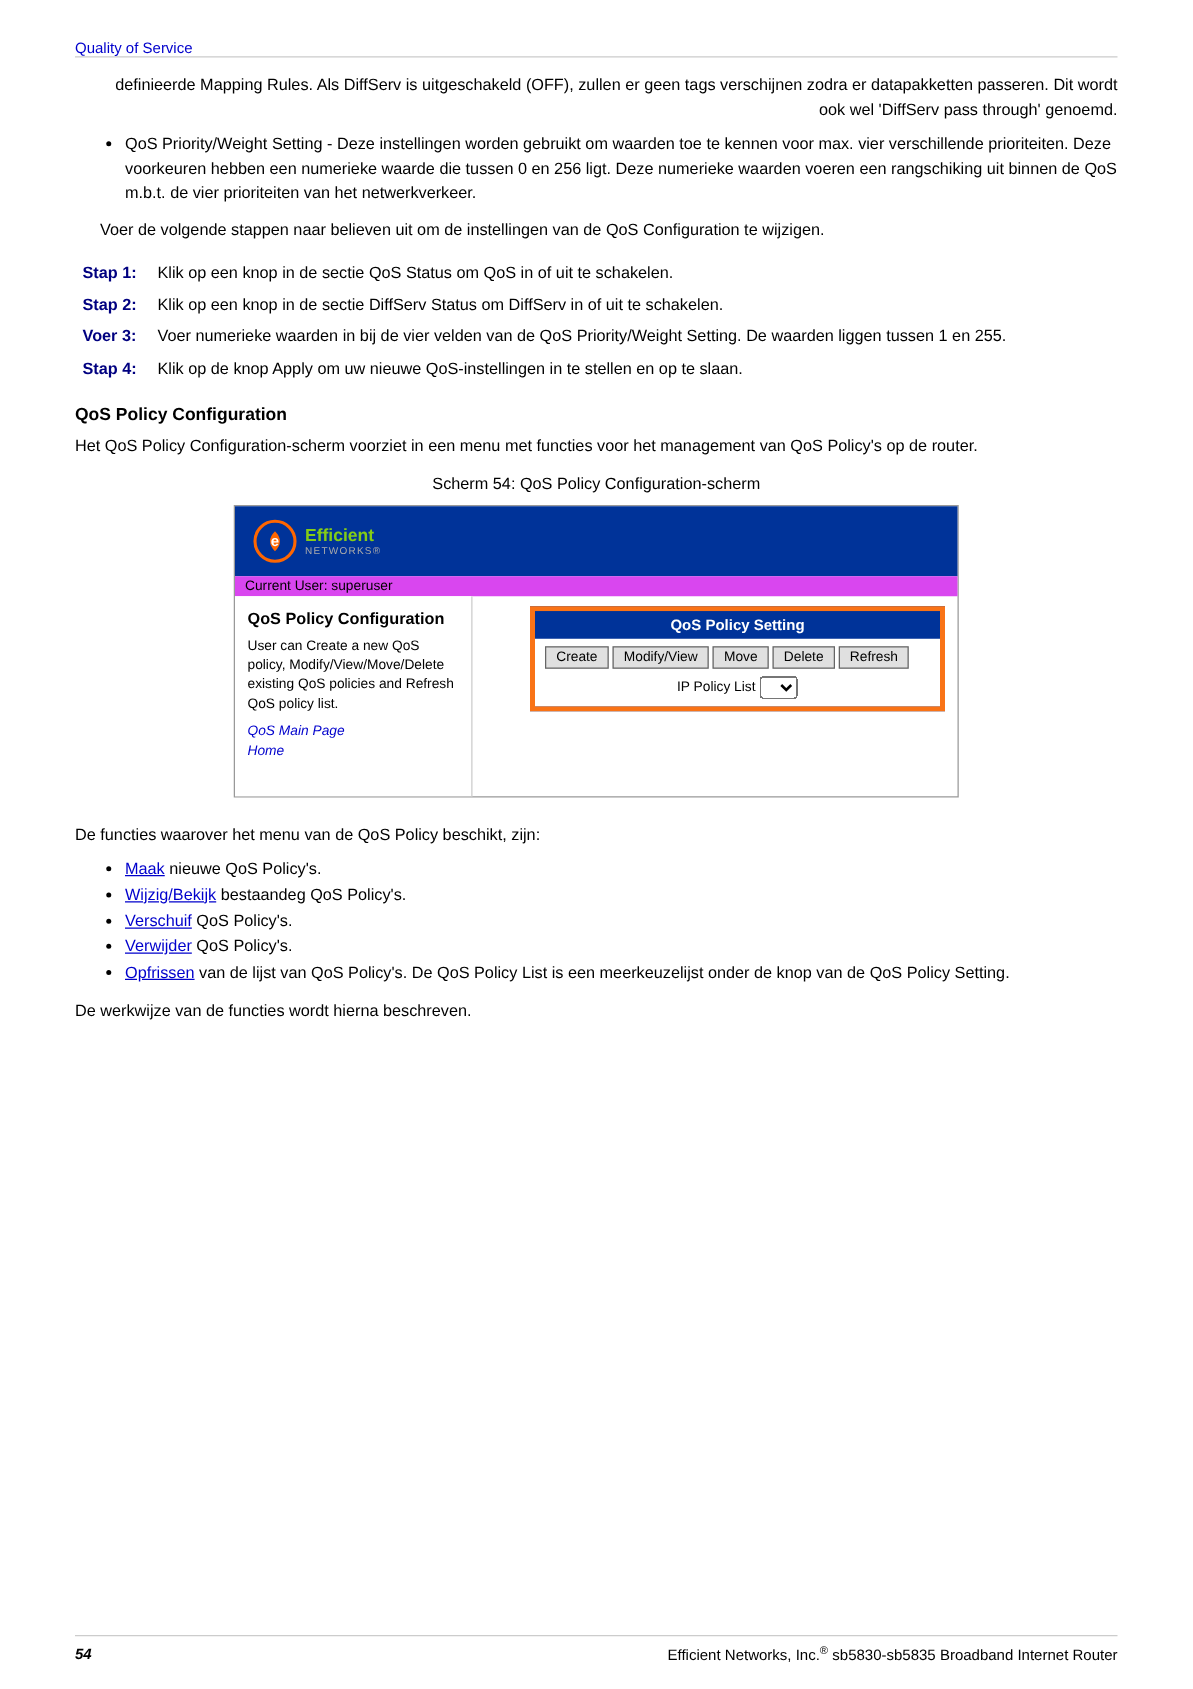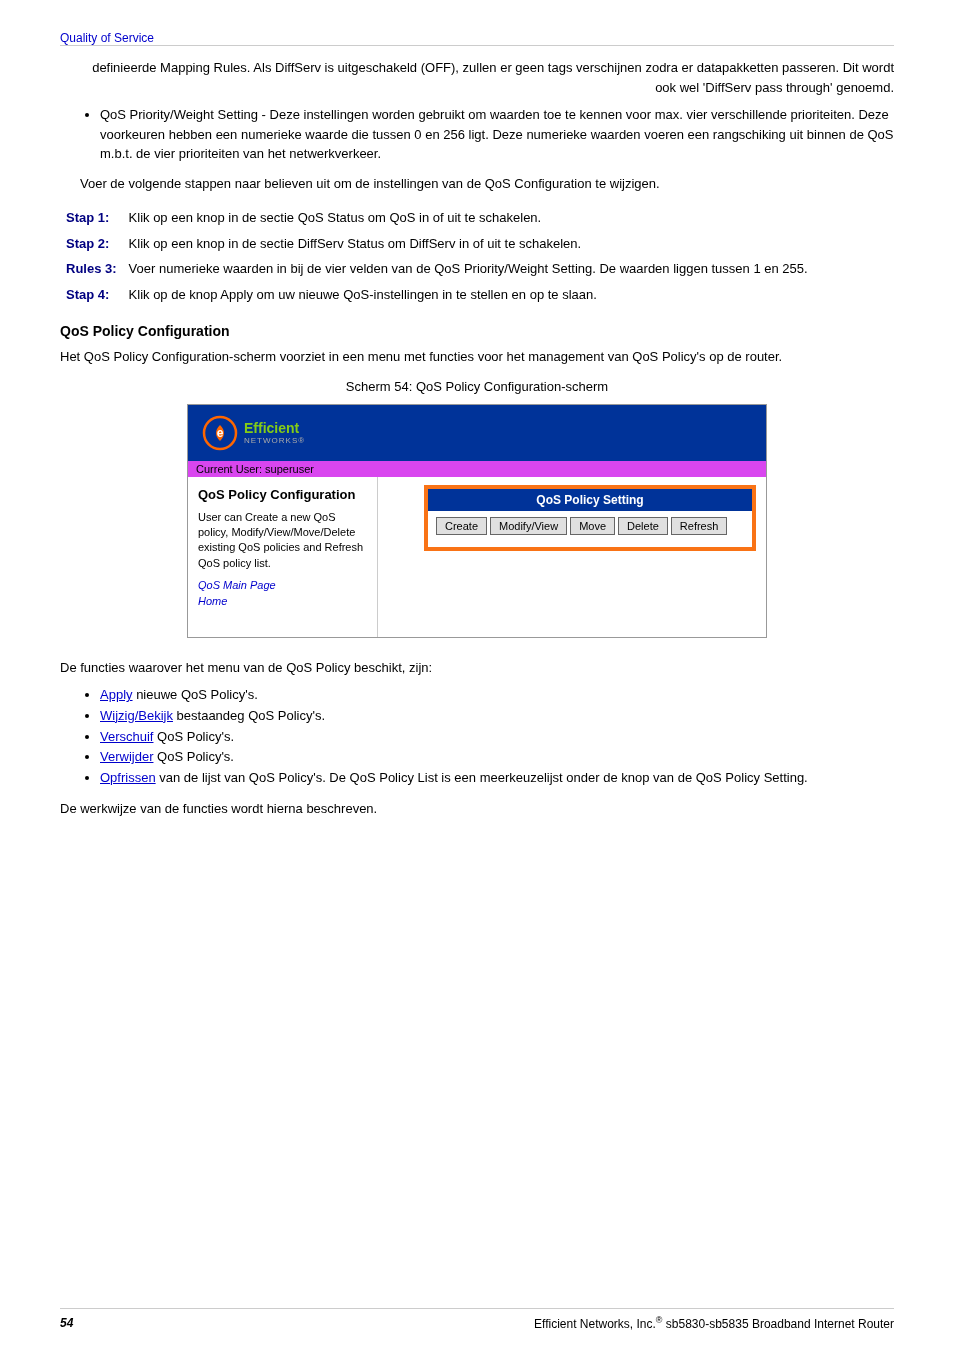--- a/index.html
+++ b/index.html
@@ -242,21 +242,21 @@
   <tbody>
     <tr>
       <td class="step-label">Stap 1:</td>
       <td>Klik op een knop in de sectie QoS Status om QoS in of uit te schakelen.</td>
     </tr>
     <tr>
       <td class="step-label">Stap 2:</td>
       <td>Klik op een knop in de sectie DiffServ Status om DiffServ in of uit te schakelen.</td>
     </tr>
     <tr>
-      <td class="step-label">Rules 3:</td>
+      <td class="step-label">Voer 3:</td>
       <td>Voer numerieke waarden in bij de vier velden van de QoS Priority/Weight Setting. De waarden liggen tussen 1 en 255.</td>
     </tr>
     <tr>
       <td class="step-label">Stap 4:</td>
       <td>Klik op de knop Apply om uw nieuwe QoS-instellingen in te stellen en op te slaan.</td>
     </tr>
   </tbody>
 </table>
 
 <p class="section-title">QoS Policy Configuration</p>
@@ -299,31 +299,37 @@
       <div class="content-panel">
         <div class="panel-header">QoS Policy Setting</div>
         <div class="panel-body">
           <div class="btn-row">
             <button class="router-btn">Create</button>
             <button class="router-btn">Modify/View</button>
             <button class="router-btn">Move</button>
             <button class="router-btn">Delete</button>
             <button class="router-btn">Refresh</button>
           </div>
+          <div class="dropdown-row">
+            <span>IP Policy List</span>
+            <select class="dropdown-select">
+              <option></option>
+            </select>
+          </div>
         </div>
       </div>
     </div>
   </div>
 </div>
 
 <p class="bottom-desc">De functies waarover het menu van de QoS Policy beschikt, zijn:</p>
 
 <ul class="feature-list">
   <li>
-    <a href="#">Apply</a><span> nieuwe QoS Policy's.</span>
+    <a href="#">Maak</a><span> nieuwe QoS Policy's.</span>
   </li>
   <li>
     <a href="#">Wijzig/Bekijk</a><span> bestaandeg QoS Policy's.</span>
   </li>
   <li>
     <a href="#">Verschuif</a><span> QoS Policy's.</span>
   </li>
   <li>
     <a href="#">Verwijder</a><span> QoS Policy's.</span>
   </li>

